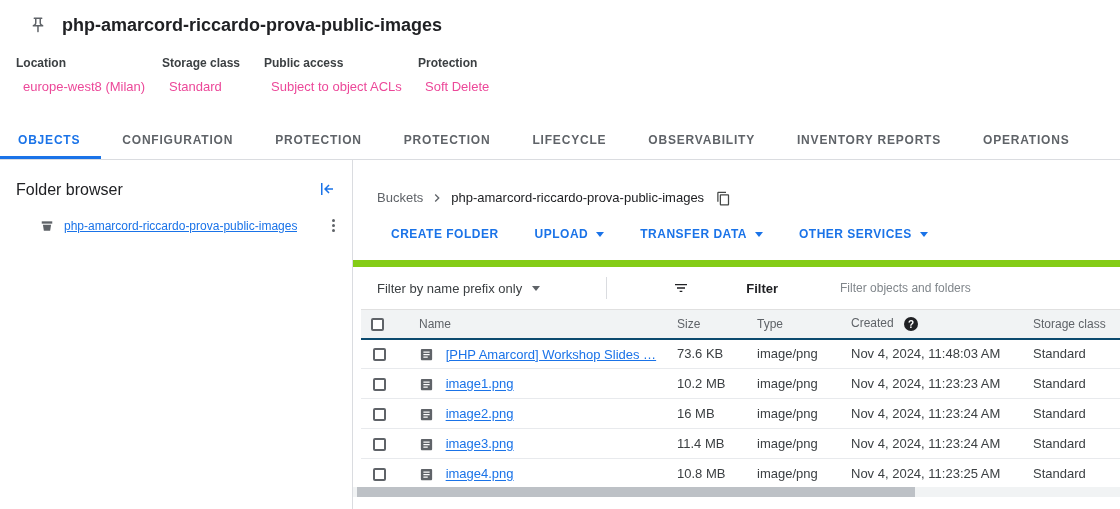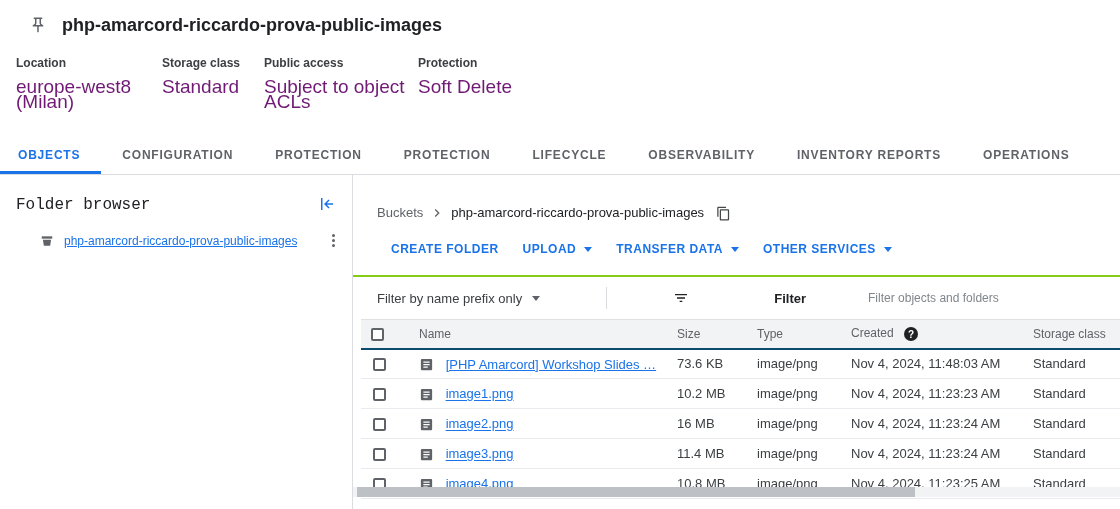--- a/index.html
+++ b/index.html
@@ -9,61 +9,61 @@
 
   
   .title-row { display:flex; align-items:center; gap:15px; padding:14px 0 0 29px; }
   .title-row h1 { font-size:18px; font-weight:700; color:#202124; line-height:22px; }
   .icon-btn { display:inline-flex; align-items:center; justify-content:center; cursor:pointer; }
 
   .meta-row { display:flex; padding-left:16px; margin-top:20px; }
   .meta-item:nth-child(1){ width:146px; } .meta-item:nth-child(2){ width:102px; }
   .meta-item:nth-child(3){ width:154px; }
   .meta-label { font-size:12px; font-weight:700; color:#3c4043; line-height:14px; }
-  .meta-value { font-size:19px; color:#701a75; margin-top:9px; line-height:15px; }
+  .meta-value { font-size:13px; color:#ec4899; margin-top:9px; line-height:15px;margin-left:7px; }
 
   
   .tabs { display:flex; margin-top:26px; height:40px; border-bottom:1px solid #dadce0; }
   .tab { display:flex; align-items:center; padding:0 21px; font-size:12px; font-weight:700;
          letter-spacing:0.8px; color:#5f6368; cursor:pointer; white-space:nowrap; }
   .tab:first-child { padding-left:18px; }
   .tab.active { color:#1a73e8; box-shadow: inset 0 -3px 0 0 #1a73e8; }
 
   
   .content { flex:1; display:flex; min-height:0; }
   .sidebar { width:353px; flex-shrink:0; border-right:1px solid #dadce0; padding-top:20px; }
-  .sidebar-header { display:flex; align-items:flex-start; justify-content:space-between; padding:0 16px;font-family:Liberation Mono, monospace; }
+  .sidebar-header { display:flex; align-items:flex-start; justify-content:space-between; padding:0 16px; }
   .sidebar-title { font-size:16px; color:#202124; line-height:20px; }
   .bucket-row { display:flex; align-items:center; margin-top:14px; padding:2px 14px 2px 40px; cursor:pointer; }
   .bucket-icon { margin-right:10px; display:inline-flex; }
   .bucket-link { font-size:12px; color:#1a73e8; text-decoration:underline; cursor:pointer;
                  white-space:nowrap; overflow:hidden; text-overflow:ellipsis; }
   .kebab { margin-left:auto; display:flex; flex-direction:column; gap:2px; padding:3px; cursor:pointer; }
   .kebab i { width:3px; height:3px; border-radius:50%; background:#5f6368; }
 
   
   .main { flex:1; min-width:0; position:relative; display:flex; flex-direction:column; }
   .breadcrumb { display:flex; align-items:center; gap:6px; padding:30px 0 0 24px; font-size:13px; line-height:16px; }
   .crumb-root { color:#5f6368; cursor:pointer; text-decoration:none; }
   .crumb-current { color:#202124; }
   .copy-icon { margin-left:6px; cursor:pointer; display:inline-flex; }
 
-  .toolbar { display:flex; align-items:flex-start; padding:16px 0 14px 26px; border-bottom:2px solid #84cc16; }
+  .toolbar { display:flex; align-items:flex-start; gap:12px; padding:16px 0 14px 26px; border-bottom:7px solid #84cc16; }
   .tb-btn { display:inline-flex; align-items:center; gap:8px; height:24px; padding:0 12px;
             background:none; border:none; cursor:pointer; color:#1a73e8;
             font-family:inherit; font-size:12px; font-weight:700; letter-spacing:0.5px; white-space:nowrap; }
   .caret { width:0; height:0; border-left:4px solid transparent; border-right:4px solid transparent;
            border-top:5px solid currentColor; display:inline-block; }
   .caret.dark { border-top-color:#5f6368; }
 
   .filter-bar { display:flex; align-items:center; height:42px; padding-left:24px; font-size:13px;gap:48px; }
   .prefix-dd { display:flex; align-items:center; gap:10px; color:#3c4043; cursor:pointer; }
   .vdivider { width:1px; height:22px; background:#dadce0; margin:0 18px; }
   .filter-icon { display:inline-flex; margin-right:9px; }
-  .filter-label { font-weight:700; color:#202124;margin-left:28px; }
+  .filter-label { font-weight:700; color:#202124; }
   .filter-input { border:none; outline:none; font-size:12px; color:#202124;
                   margin-left:14px; flex:1; min-width:0; font-family:inherit; background:transparent; }
   .filter-input::placeholder { color:#80868b; }
 
   
   .objects-table { margin-left:8px; width:calc(100% - 8px); border-collapse:collapse; table-layout:fixed; }
   .objects-table thead tr { background:#f1f3f4; height:29px; }
   .objects-table thead th { font-size:12px; font-weight:400; color:#5f6368; text-align:left;
                             padding-left:10px; border-top:1px solid #e0e0e0; border-bottom:2px solid #0c4a6e; }
   .objects-table tbody tr { height:30px; border-bottom:1px solid #e8eaed; }

